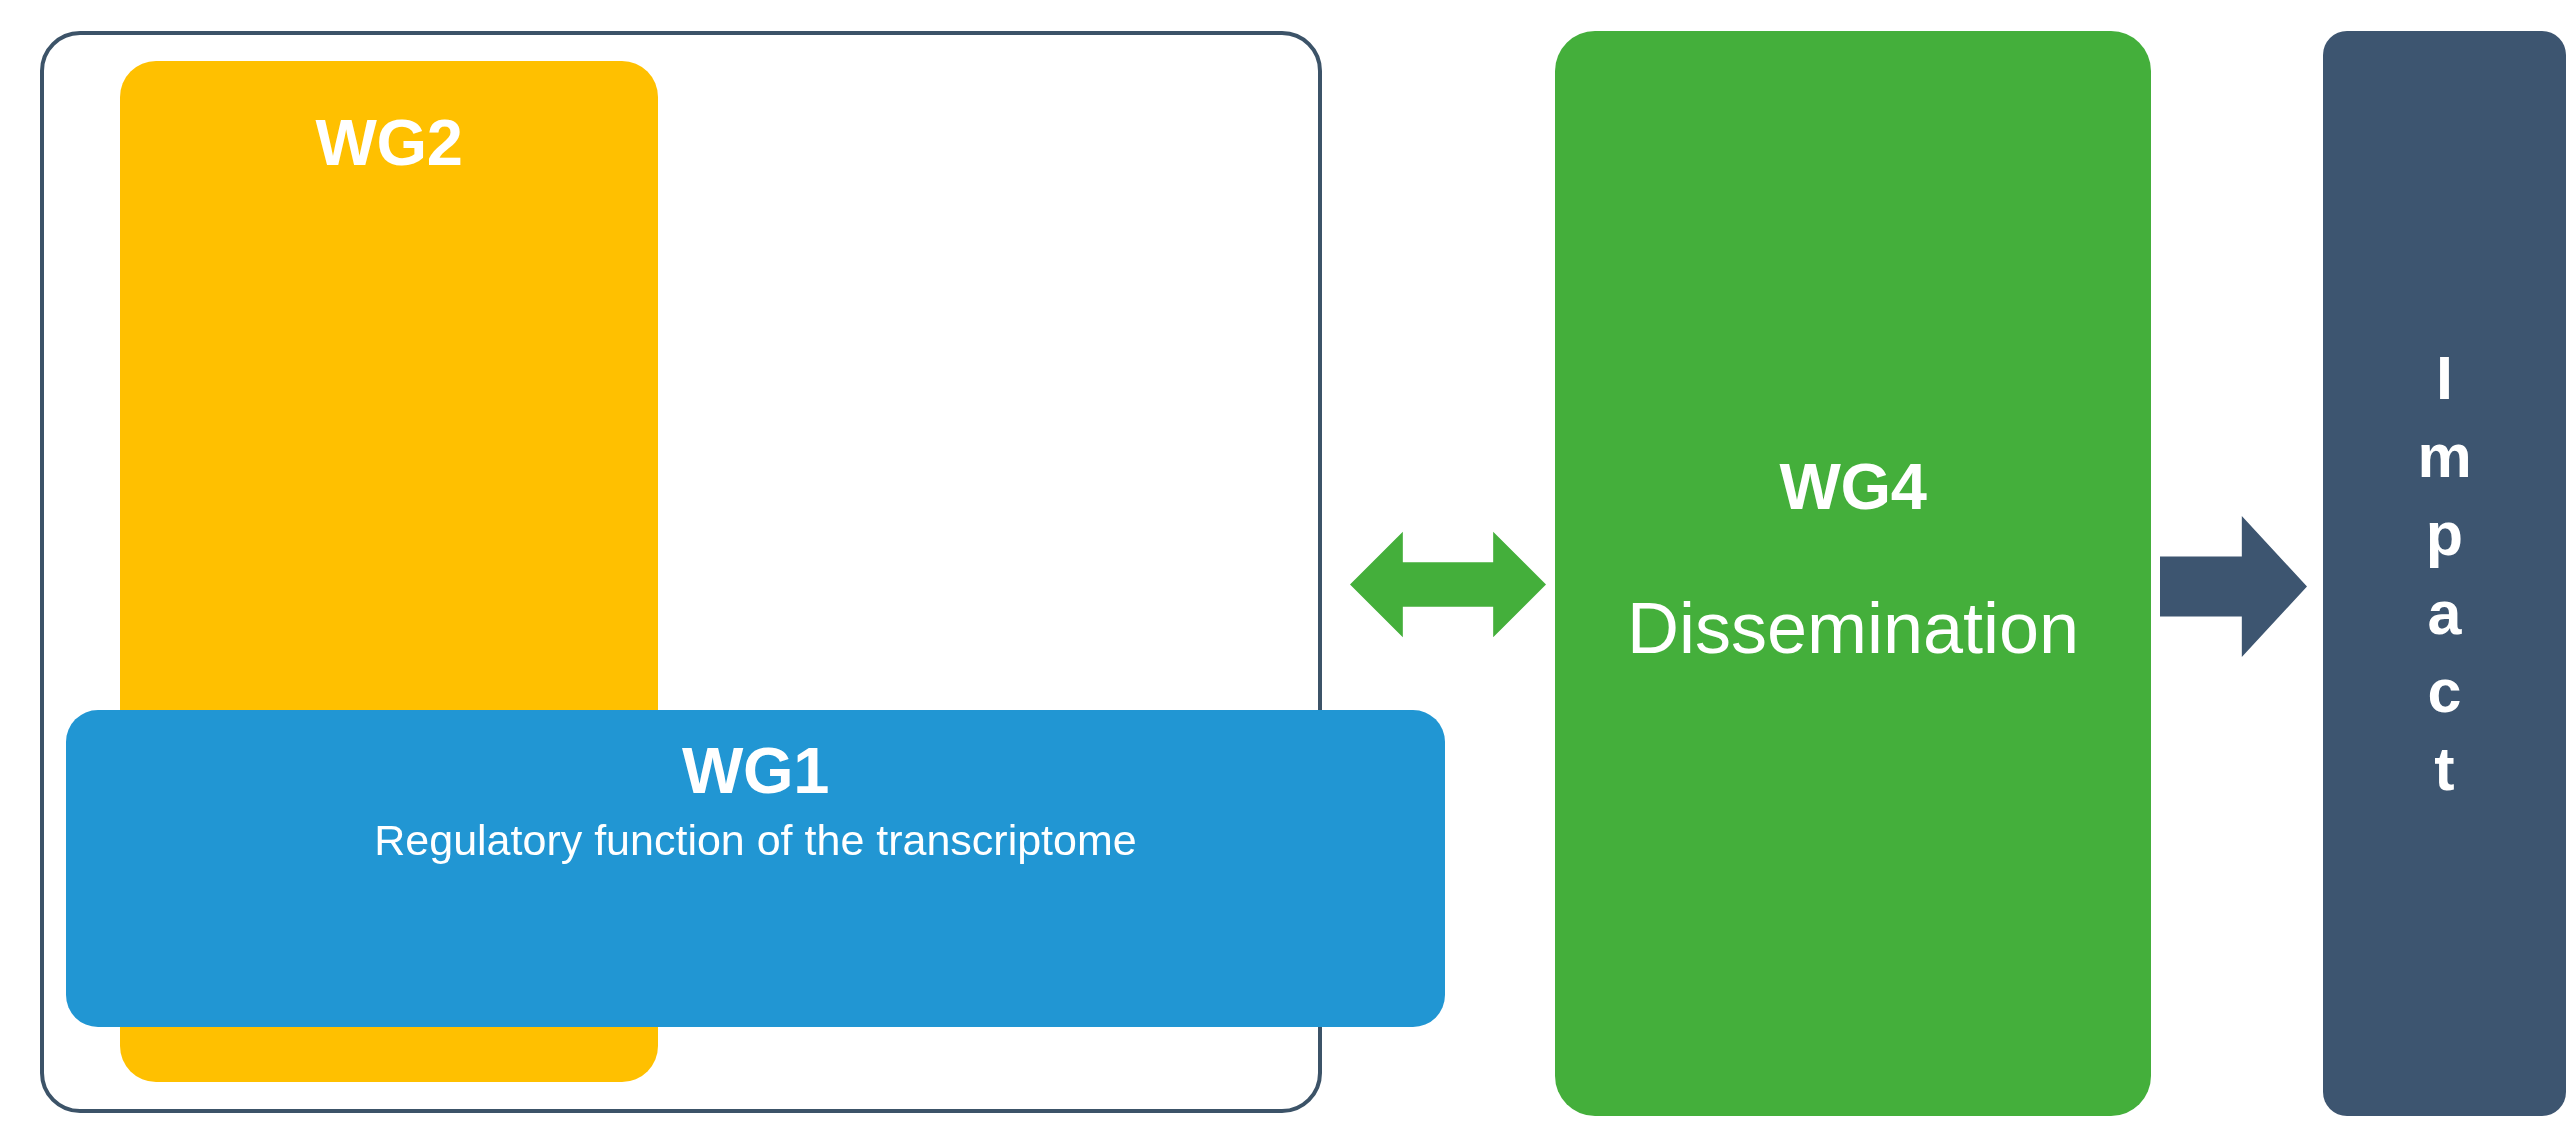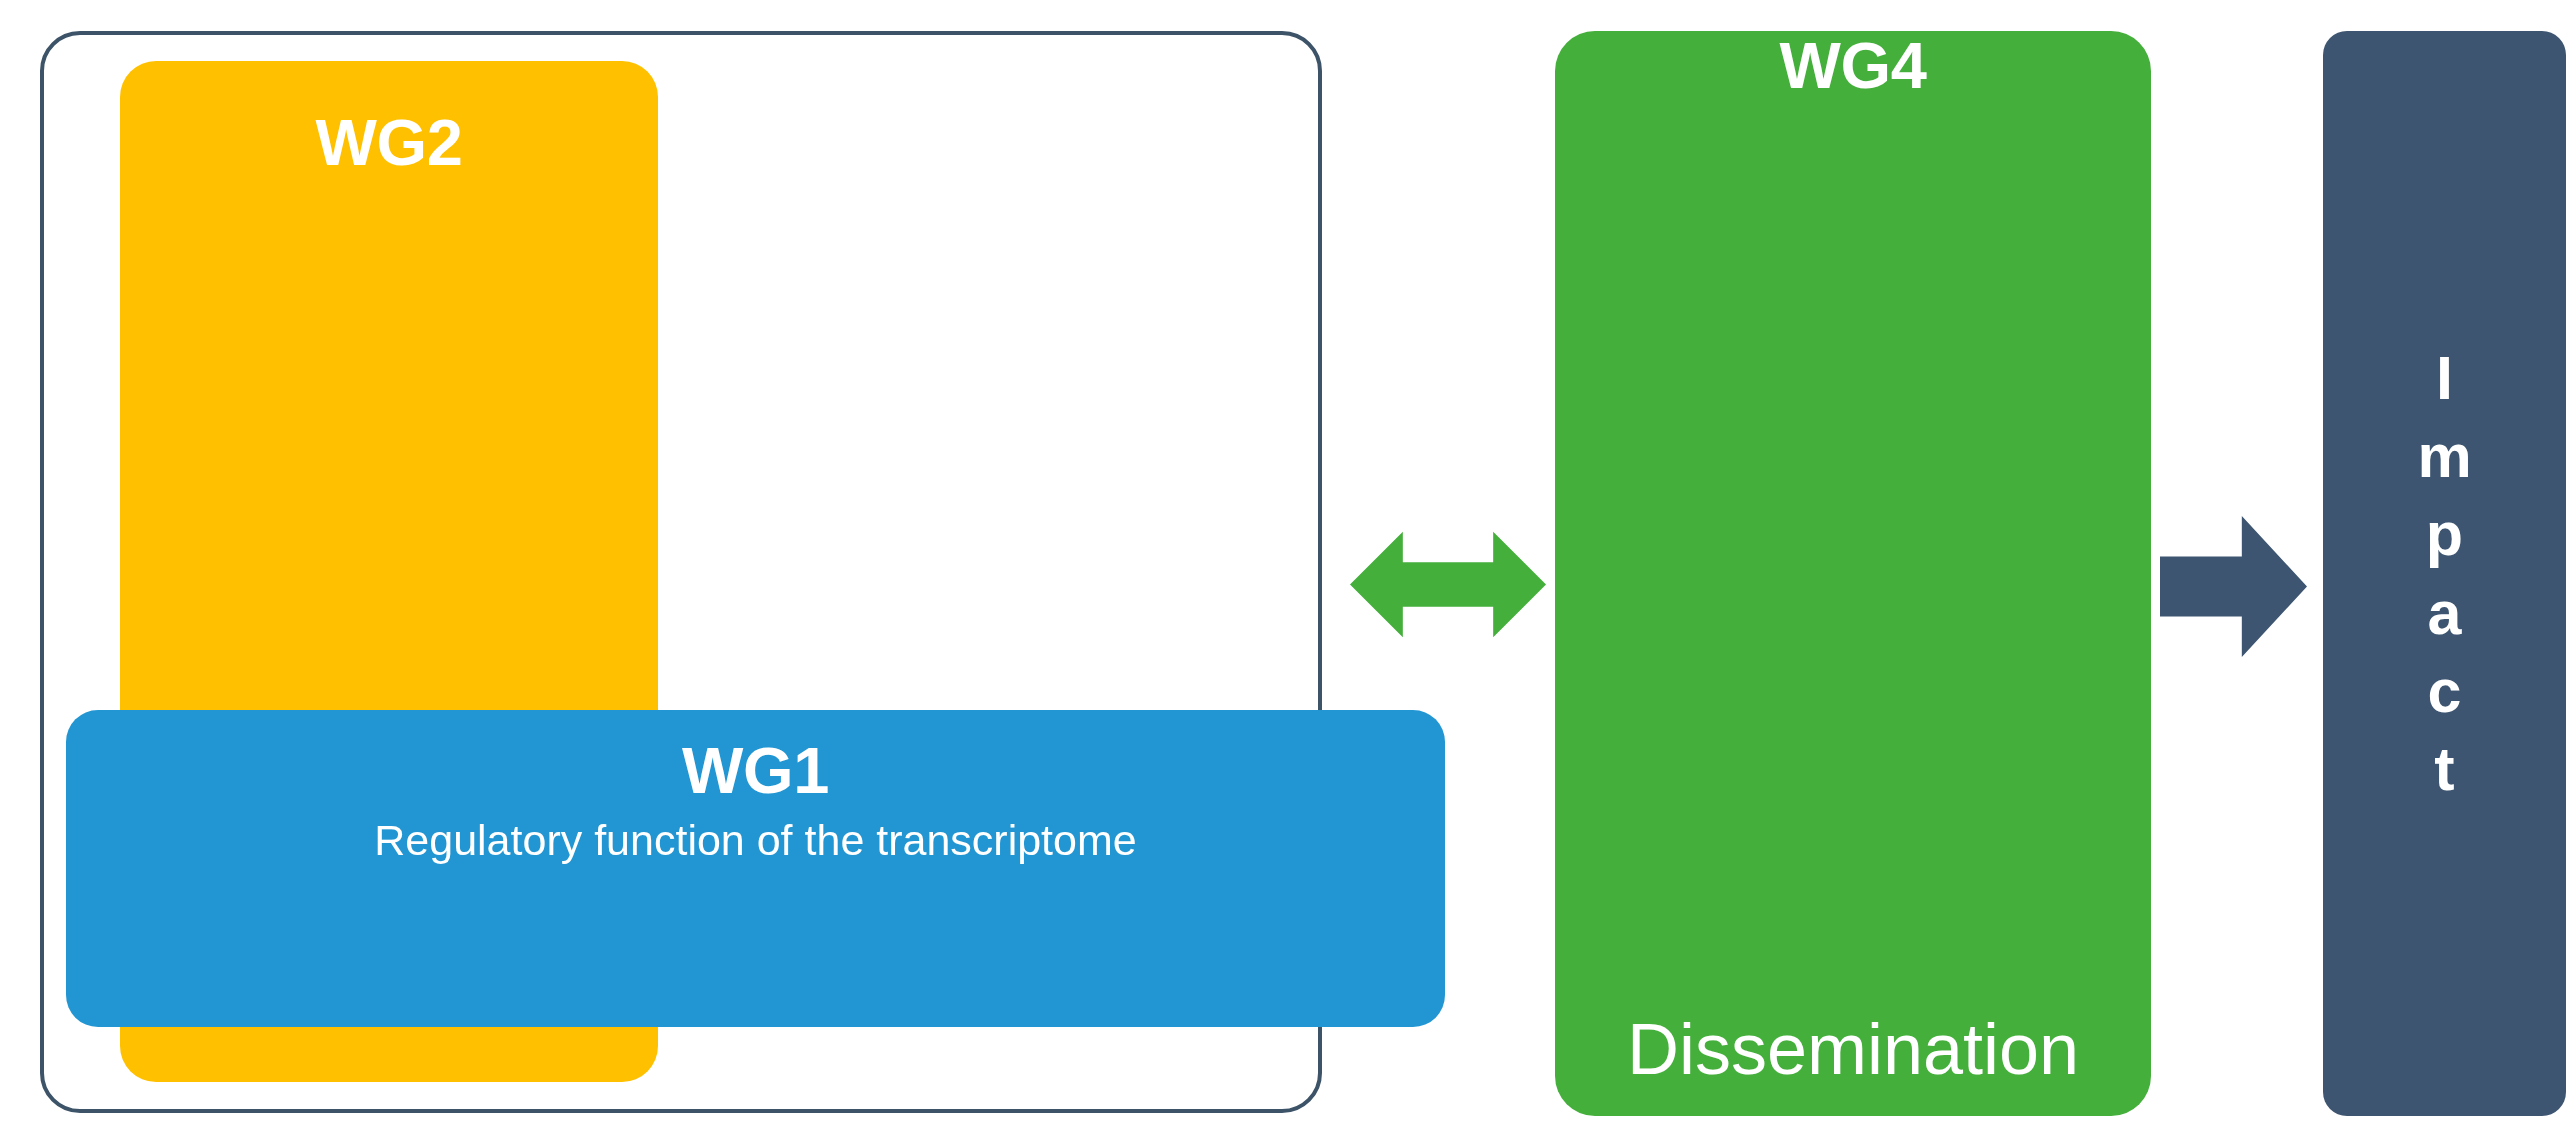--- a/index.html
+++ b/index.html
@@ -99,21 +99,21 @@
   #wg1 .wg-desc  { font-size: 43px; margin-top: 9.7px; padding: 0 28px; }
 
   
   #wg4 {
     left: 1555px;
     top: 31px;
     width: 596px;
     height: 1085px;
     background: #44AF3B;
     border-radius: 40px;
-    justify-content: space-between;
+    justify-content: center;
     padding-bottom: 26.4px;
   }
   #wg4 .wg-title { font-size: 65px; }
   #wg4 .wg-desc  { font-size: 72px; margin-top: 65px; }
 
   
   #impact-box {
     position: absolute;
     left: 2323px;
     top: 31px;

